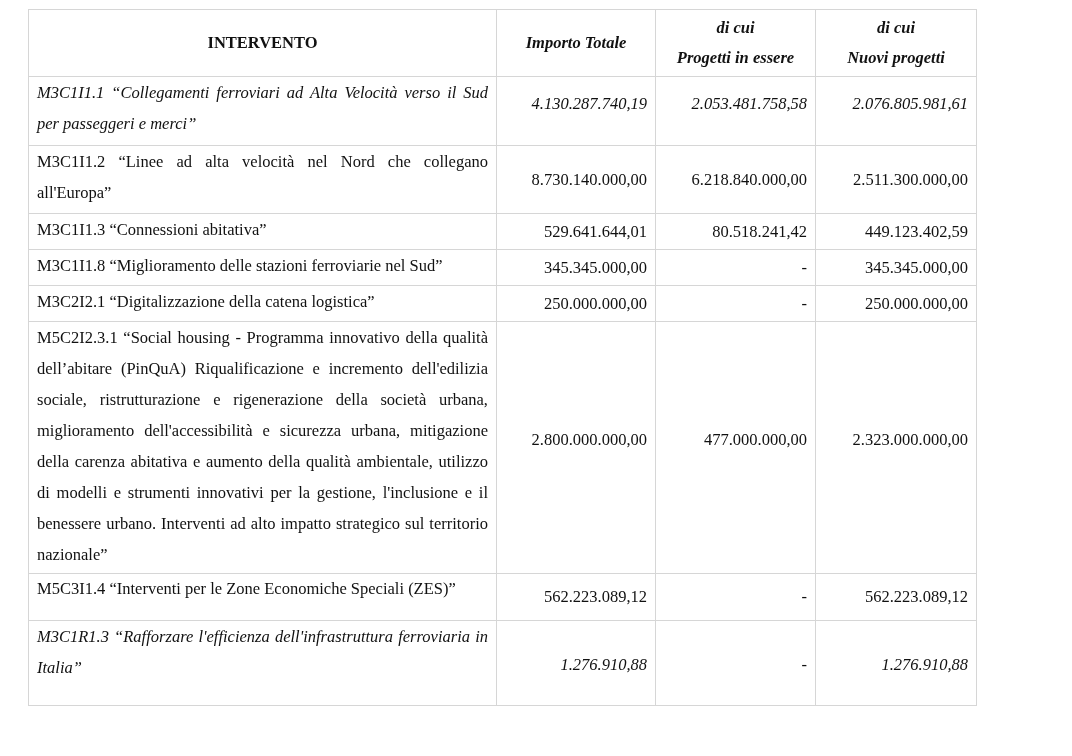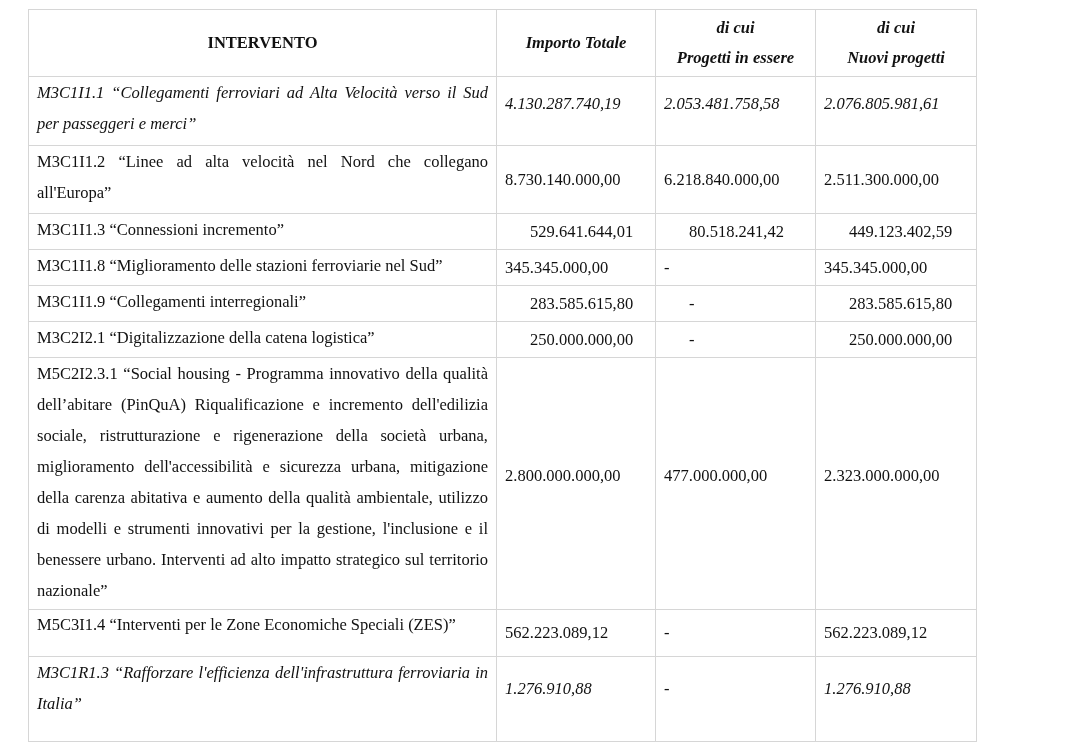--- a/index.html
+++ b/index.html
@@ -7,29 +7,29 @@
          font-family: "Liberation Serif", "DejaVu Serif", serif; color: #111; }
   table.doc { position: absolute; left: 28px; top: 9px; border-collapse: collapse;
               table-layout: fixed; width: 948px; border-radius: 21px; }
   table.doc td, table.doc th { border: 1.5px solid #d6d6d6; font-size: 16.5px; padding: 0 8px; }
   col.c1 { width: 468px; } col.c2 { width: 159px; } col.c3 { width: 160px; } col.c4 { width: 161px; }
   th { font-weight: bold; vertical-align: middle; text-align: center; }
   th.it { font-style: italic; }
   th .sub1 { display: block; line-height: 30px; }
   td.desc { text-align: justify; vertical-align: top; line-height: 31px; padding-top: 0px; }
   td.desc.tight { line-height: 21px; padding-top: 4px; margin-left: 44px; }
-  td.num { vertical-align: middle; white-space: nowrap; padding-right: 8px; }
+  td.num { text-align: right; vertical-align: middle; white-space: nowrap; padding-right: 8px; }
   tr.hdr { height: 67px; }
   tr.r1 { height: 69px; font-style: italic; } tr.r2 { height: 68px; margin-left: 36px; } tr.r3 { height: 36px; }
   tr.r4 { height: 36px; } tr.r5 { height: 36px; } tr.r6 { height: 36px; }
   tr.r7 { height: 252px; padding-left: 16px; } tr.r8 { height: 47px; } tr.r9 { height: 85px; font-style: italic; }
   tr.r3 td.num, tr.r5 td.num, tr.r6 td.num { vertical-align: top; padding-top: 8px; padding-left: 33px; }
   tr.r7 td.num { vertical-align: top; padding-top: 108px; }
   tr.r1 td.num { vertical-align: top; padding-top: 17px; }
-  tr.r9 td.num { vertical-align: top; padding-top: 22px; }
+  tr.r9 td.num { vertical-align: top; padding-top: 34px; }
 </style>
 </head>
 <body>
 
 <table class="doc">
   <colgroup>
       <col class="c1">
       <col class="c2">
       <col class="c3">
       <col class="c4">
@@ -54,36 +54,30 @@
     <td class="num">2.053.481.758,58</td>
     <td class="num">2.076.805.981,61</td>
   </tr>
   <tr class="r2">
     <td class="desc">M3C1I1.2 “Linee ad alta velocità nel Nord che collegano all'Europa”</td>
     <td class="num">8.730.140.000,00</td>
     <td class="num">6.218.840.000,00</td>
     <td class="num">2.511.300.000,00</td>
   </tr>
   <tr class="r3">
-    <td class="desc">M3C1I1.3 “Connessioni incremento”</td>
+    <td class="desc">M3C1I1.3 “Connessioni abitativa”</td>
     <td class="num">529.641.644,01</td>
     <td class="num">80.518.241,42</td>
     <td class="num">449.123.402,59</td>
   </tr>
   <tr class="r4">
     <td class="desc">M3C1I1.8 “Miglioramento delle stazioni ferroviarie nel Sud”</td>
     <td class="num">345.345.000,00</td>
     <td class="num">-</td>
     <td class="num">345.345.000,00</td>
-  </tr>
-  <tr class="r5">
-    <td class="desc">M3C1I1.9 “Collegamenti interregionali”</td>
-    <td class="num">283.585.615,80</td>
-    <td class="num">-</td>
-    <td class="num">283.585.615,80</td>
   </tr>
   <tr class="r6">
     <td class="desc">M3C2I2.1 “Digitalizzazione della catena logistica”</td>
     <td class="num">250.000.000,00</td>
     <td class="num">-</td>
     <td class="num">250.000.000,00</td>
   </tr>
   <tr class="r7">
     <td class="desc">M5C2I2.3.1 “Social housing - Programma innovativo della qualità dell’abitare (PinQuA) Riqualificazione e incremento dell'edilizia sociale, ristrutturazione e rigenerazione della società urbana, miglioramento dell'accessibilità e sicurezza urbana, mitigazione della carenza abitativa e aumento della qualità ambientale, utilizzo di modelli e strumenti innovativi per la gestione, l'inclusione e il benessere urbano. Interventi ad alto impatto strategico sul territorio nazionale”</td>
     <td class="num">2.800.000.000,00</td>

